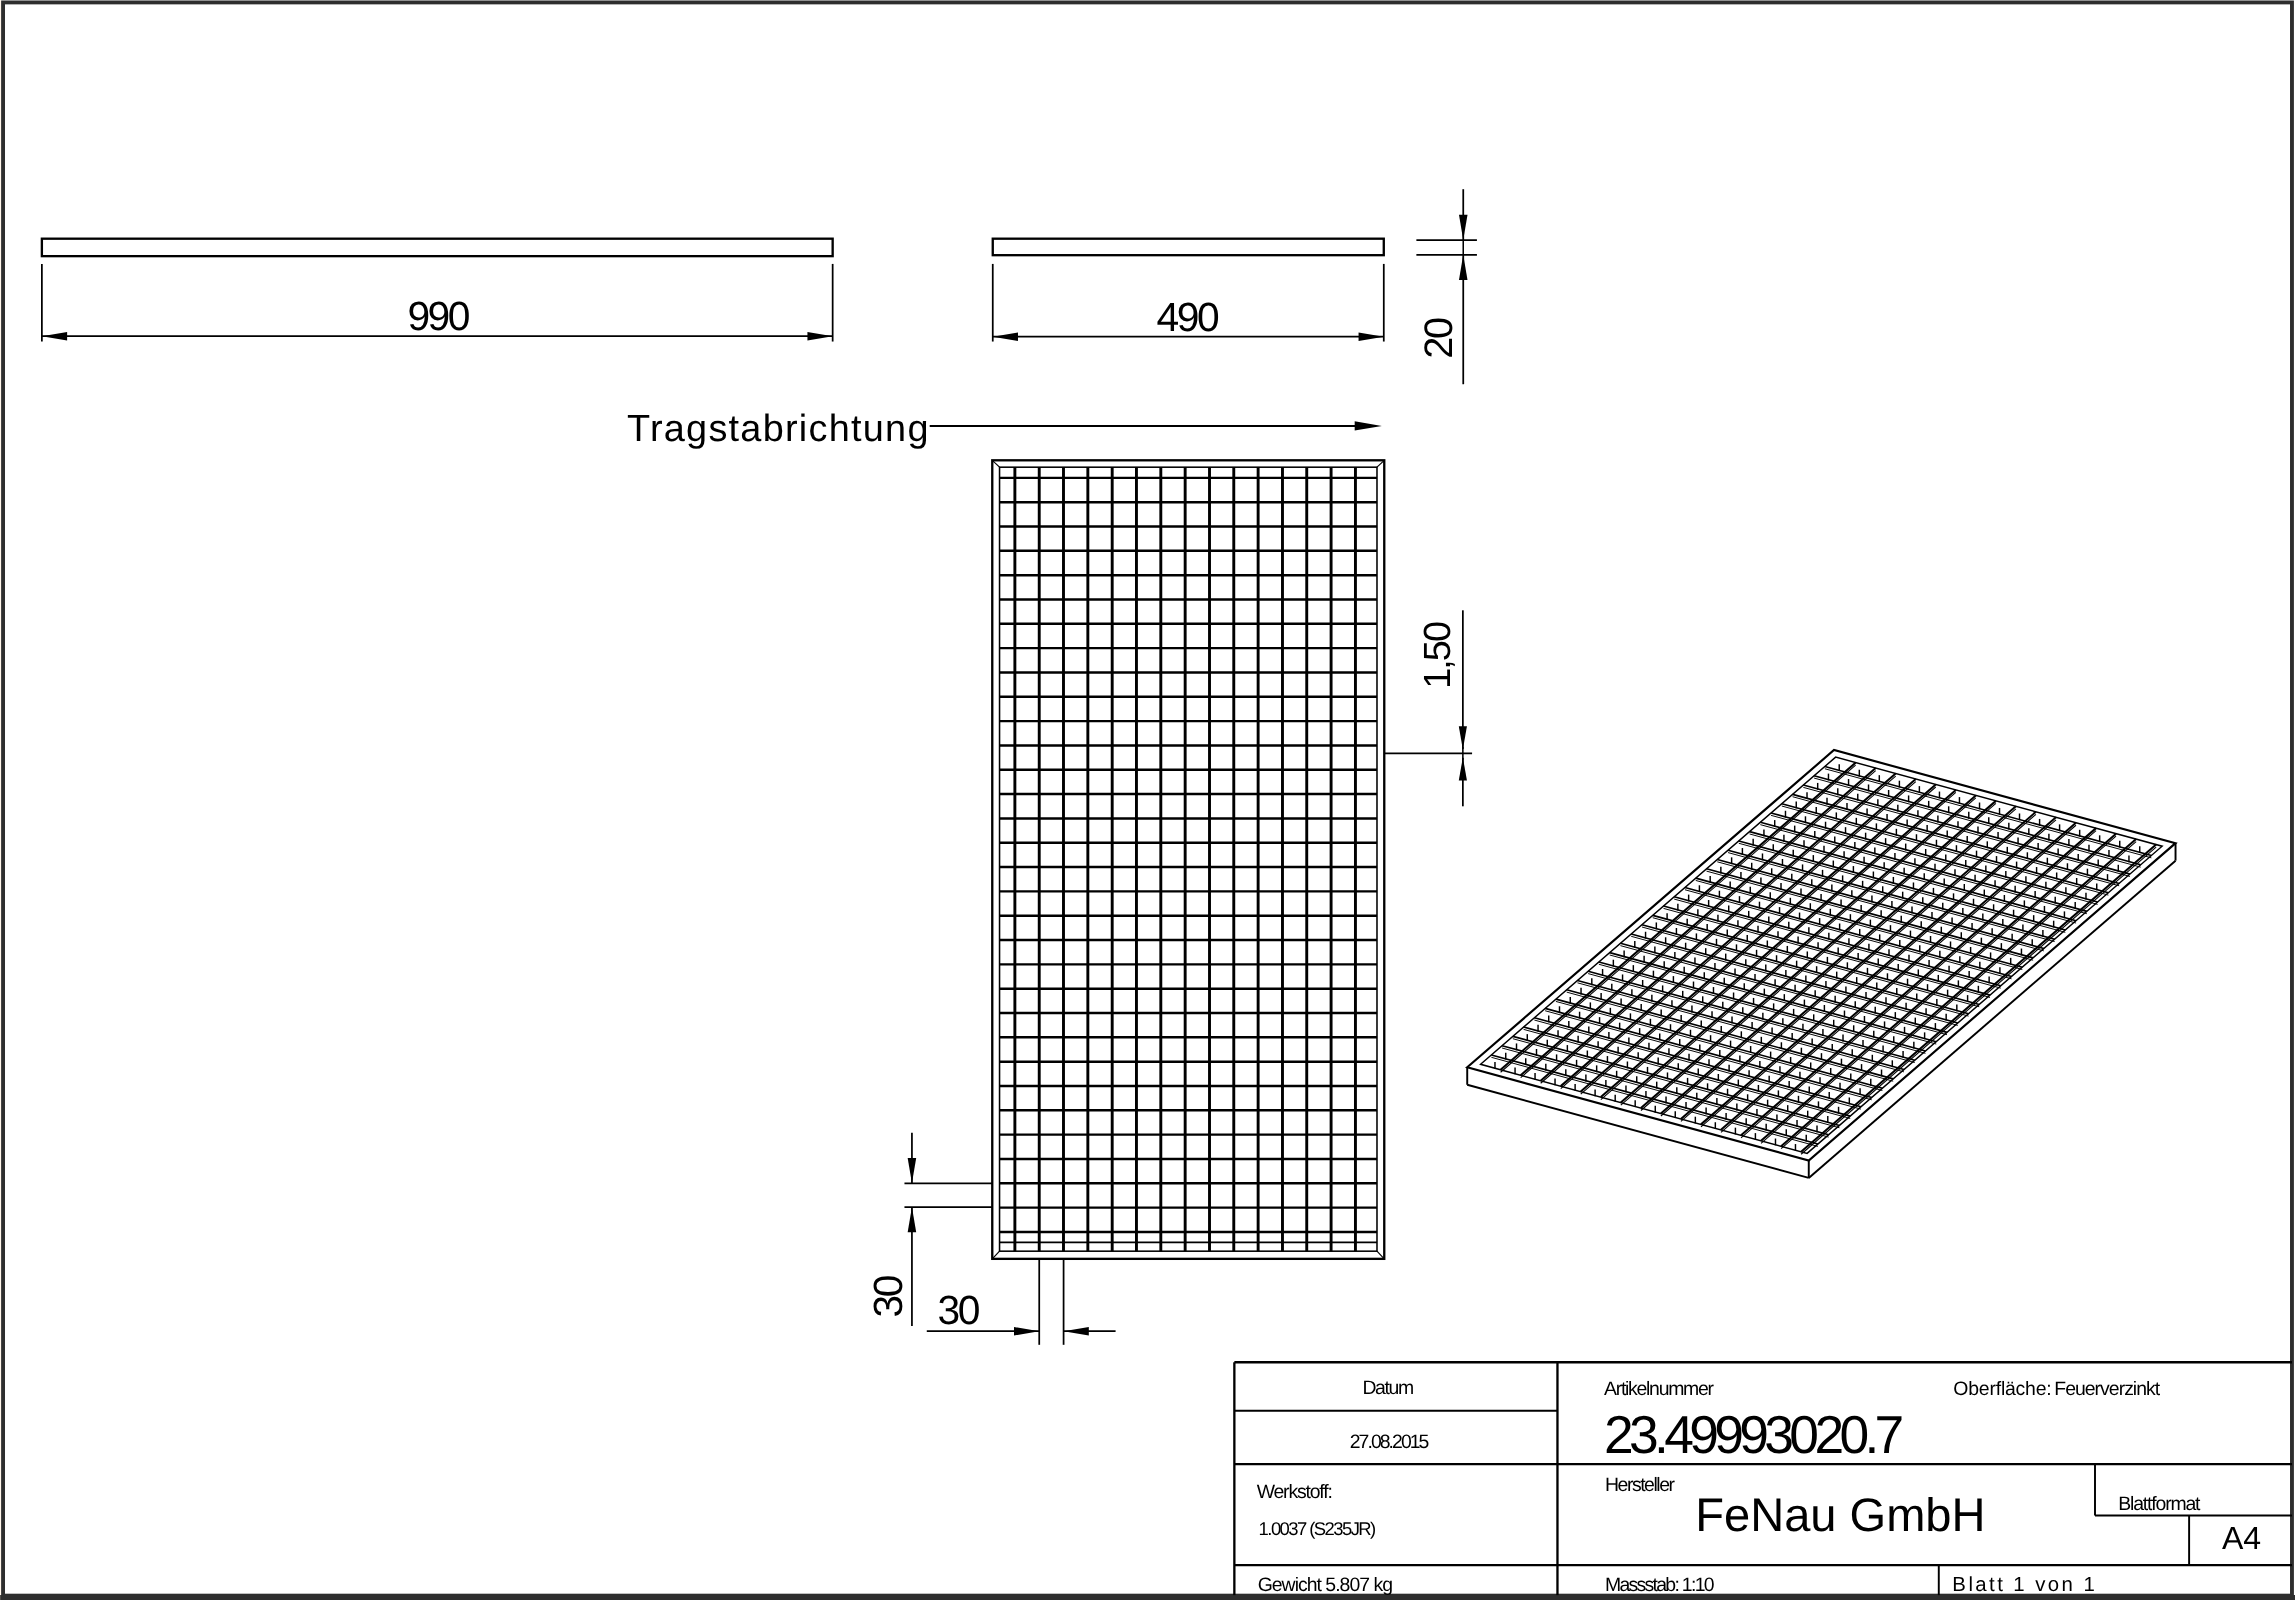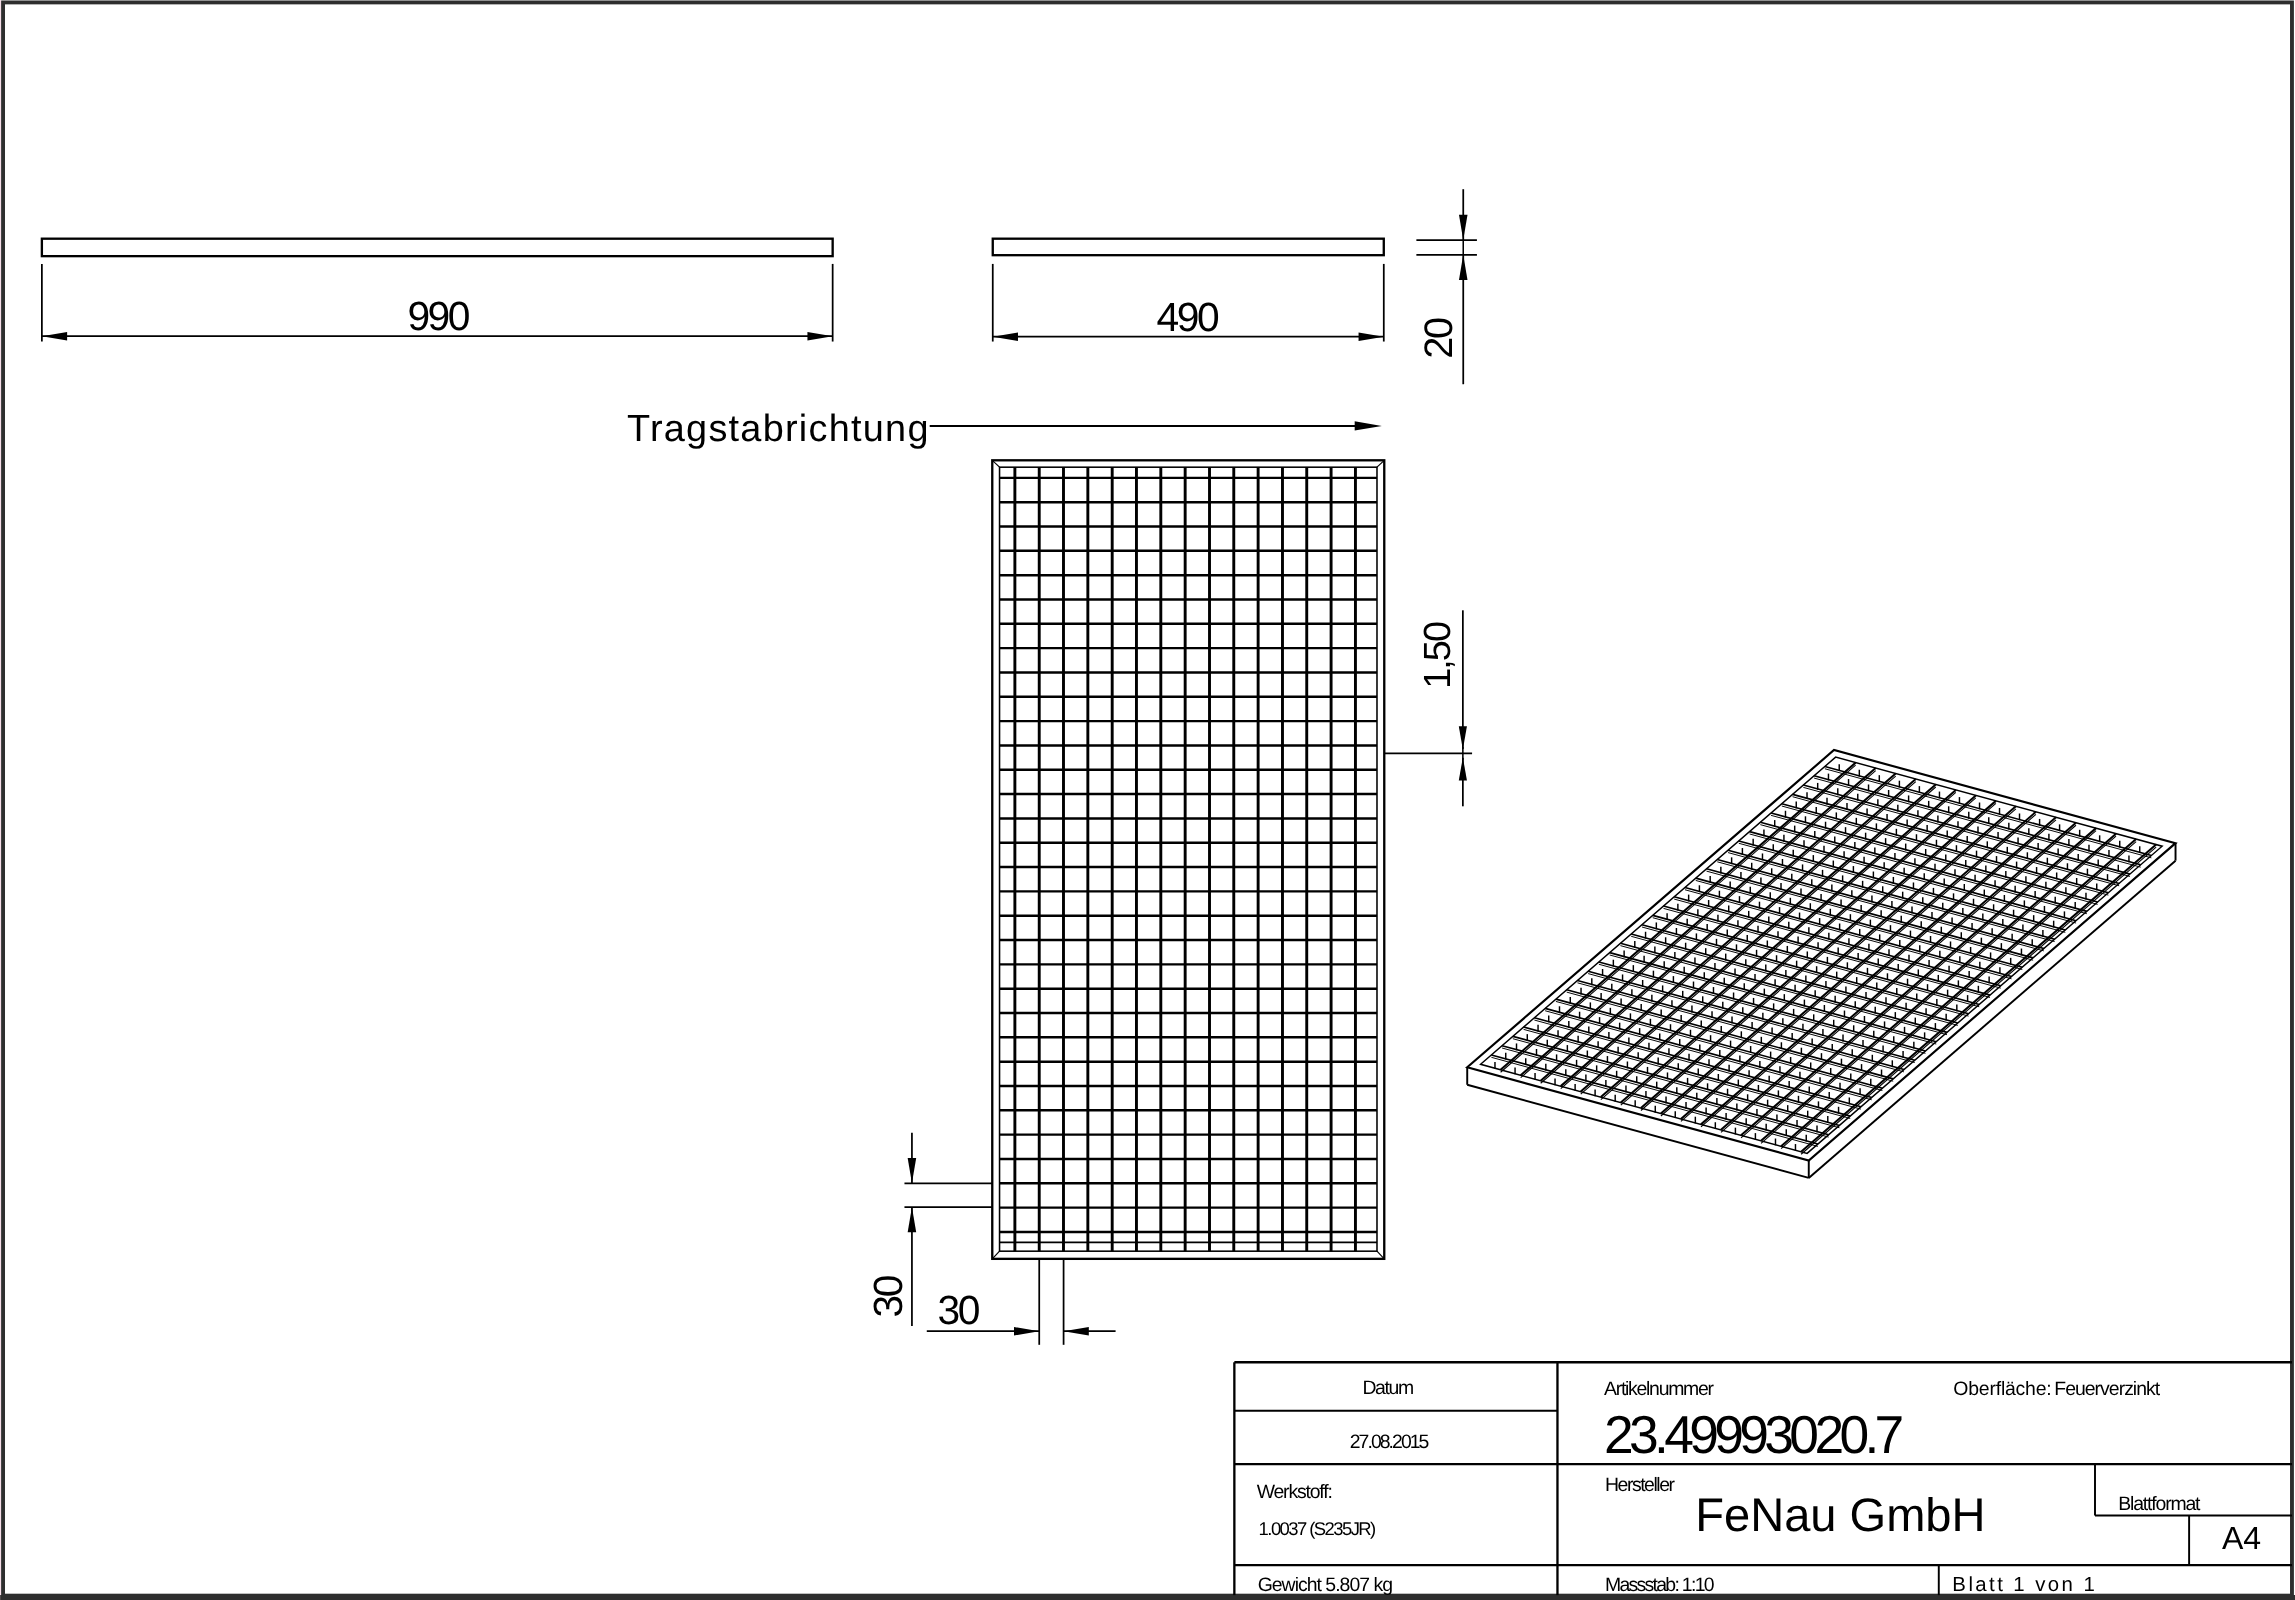--- a/index.html
+++ b/index.html
@@ -1,13 +1,13 @@
 <!DOCTYPE html>
 <html><head><meta charset="utf-8"><title>Gitterrost Zeichnung</title>
-<style>html,body{margin:0;padding:0;background:#fff}#page{position:relative;width:2296px;height:1600px;background:#be185d;overflow:hidden;-webkit-font-smoothing:antialiased;text-rendering:geometricPrecision}svg{display:block}</style></head><body>
+<style>html,body{margin:0;padding:0;background:#fff}#page{position:relative;width:2296px;height:1600px;background:#fdba74;overflow:hidden;-webkit-font-smoothing:antialiased;text-rendering:geometricPrecision}svg{display:block}</style></head><body>
 <div id="page">
 <svg width="2296" height="1600" viewBox="0 0 2366 1649">
 <rect x="0" y="0" width="2366" height="1649" fill="#ffffff"></rect>
 
 <rect x="3" y="2.5" width="2359" height="1642" fill="none" stroke="#2e2e2e" stroke-width="4"></rect>
 <line x1="0.0" y1="1646.5" x2="2366.0" y2="1646.5" stroke="#2e2e2e" stroke-width="5.5"></line>
 
 <rect x="43" y="246" width="815" height="18" fill="none" stroke="#000" stroke-width="2.4"></rect>
 
 <g>

